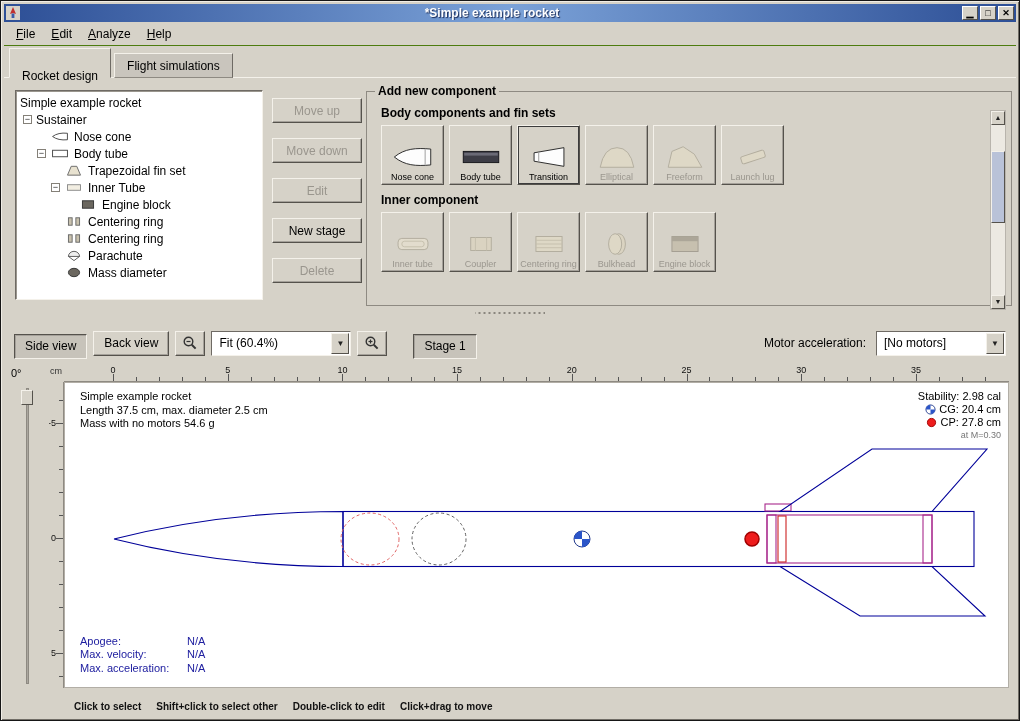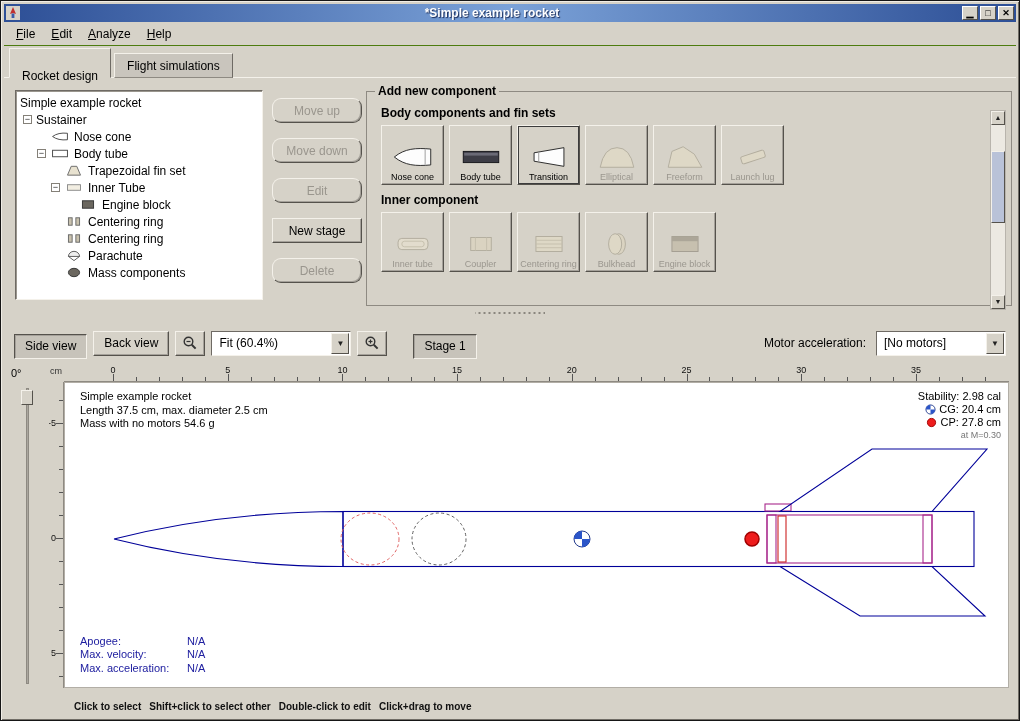--- a/index.html
+++ b/index.html
@@ -72,21 +72,21 @@
   .ticon{ width:20px; height:13px; flex:none; margin-right:4px; }
   .tree-label{ font-size:12px; color:#000; }
   
   .action-buttons{ position:absolute; left:268px; top:20px; width:90px; display:flex; flex-direction:column; }
   .xbtn{
     height:25px; margin-bottom:15px; background:#d6d2c8; color:#000;
     border:1px solid; border-color:#f4f1ea #55524c #55524c #f4f1ea;
     box-shadow: inset -1px -1px 0 #a5a19a;
     font-family:inherit; font-size:12px; cursor:pointer;
   }
-  .xbtn.disabled{ color:#9a968e;border-radius:9px; }
+  .xbtn.disabled{ color:#9a968e; }
   
   .add-panel{
     position:absolute; left:362px; top:6px; width:646px; height:222px;
     border:1px solid #8e8a82; margin:0; padding:0 8px 4px;
   }
   .add-panel legend{ font-weight:bold; padding:0 3px; font-size:12px; }
   .section-label{ font-weight:bold; margin:8px 0 5px 6px; }
   .button-row{ display:flex; gap:5px; margin-left:6px; }
   .cbtn{
     width:63px; height:60px; background:#d6d2c8; cursor:pointer;
@@ -187,21 +187,21 @@
   .rk-mass{ fill:none; stroke:var(--c-mass); stroke-width:1; stroke-dasharray:3 2.5; }
   .canvas-info{ position:absolute; left:15px; top:7px; font-size:11px; line-height:13.5px; color:#000; }
   .stability-block{ position:absolute; right:7px; top:7px; text-align:right; font-size:11px; line-height:13px; color:#000;}
   .stab-row{ display:flex; justify-content:flex-end; align-items:center; gap:3px; }
   .mach-note{ font-size:9px; color:#777; }
   .flight-stats{ position:absolute; left:15px; bottom:12px; font-size:11px; line-height:13.5px; color:var(--c-flight); }
   .fs-label{ display:inline-block; width:107px; }
   
   .statusbar{
     position:absolute; left:3px; top:694px; right:3px; height:22px;
-    display:flex; align-items:center; gap:8px; padding-left:70px;
+    display:flex; align-items:center; gap:15px; padding-left:70px;
     font-size:10px; font-weight:bold; color:#111;
   }
 </style>
 </head>
 <body>
 
 <svg style="position:absolute;width:0;height:0" aria-hidden="true">
   <defs>
     <symbol id="t-nosecone" viewBox="0 0 20 14">
         <path d="M2,7 Q8,2.5 18,3.5 L18,10.5 Q8,11.5 2,7 Z" fill="#fff" stroke="#444"></path>
@@ -381,21 +381,21 @@
           <svg class="ticon">
             <use href="#t-parachute"></use>
           </svg>
           <span class="tree-label">Parachute</span>
         </div>
         <div class="tree-row" style="padding-left: 33px;">
           <span class="expander-space"></span>
           <svg class="ticon">
             <use href="#t-mass"></use>
           </svg>
-          <span class="tree-label">Mass components</span>
+          <span class="tree-label">Mass diameter</span>
         </div>
       </div>
     <div class="action-buttons">
         <button class="xbtn disabled" disabled="">Move up</button>
         <button class="xbtn disabled" disabled="">Move down</button>
         <button class="xbtn disabled" disabled="">Edit</button>
         <button class="xbtn">New stage</button>
         <button class="xbtn disabled" disabled="">Delete</button>
       </div>
 

